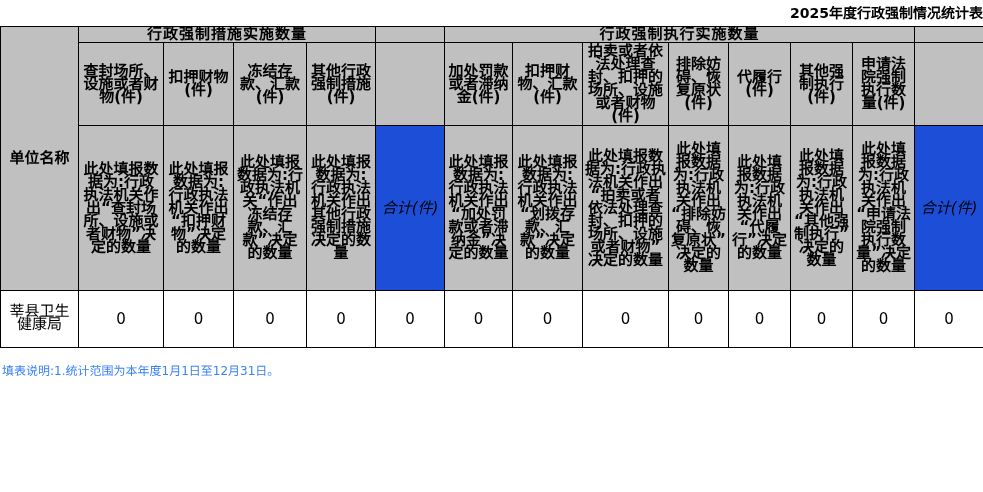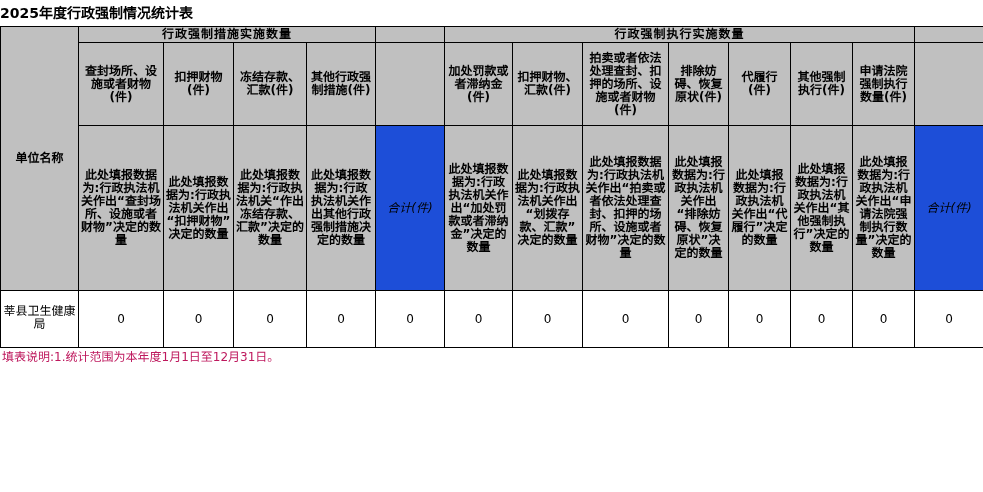--- a/index.html
+++ b/index.html
@@ -15,40 +15,40 @@
     overflow: hidden;
   }
   .page {
     position: relative;
     width: 983px;
     height: 492px;
     background: #ffffff;
     box-sizing: border-box;
   }
   .title {
-    text-align: left;
+    text-align: right;
     font-size: 14px;
     font-weight: bold;
     line-height: 26px;
     height: 26px;
     color: #000000;
     letter-spacing: 0px;
   }
   table.grid {
     border-collapse: collapse;
     table-layout: fixed;
     width: 983px;
     margin: 0;
   }
   table.grid td {
     border: 1px solid #000000;
     padding: 1px 2px;
     vertical-align: middle;
     text-align: center;
-    font-size: 12px;
+    font-size: 15px;
     line-height: 13px;
     word-break: break-all;
     overflow: hidden;
   }
   td.hdr {
     background: #c0c0c0;
     font-weight: bold;
   }
   td.grouptitle {
     background: #c0c0c0;
@@ -84,24 +84,25 @@
   }
   td.dataname {
     background: #ffffff;
     text-align: left;
     font-size: 12px;
     vertical-align: middle;
     padding-left: 3px;
     font-family: Liberation Mono, monospace;
   }
   .notes {
+    margin-top: 14px;
     padding: 0 18px 0 2px;
     font-size: 12px;
     line-height: 19px;
-    color: #be185d;
+    color: #3b82f6;
   }
   .notes p {
     margin: 0;
     white-space: normal;
   }
 </style>
 </head>
 <body>
 
 <div class="page">

